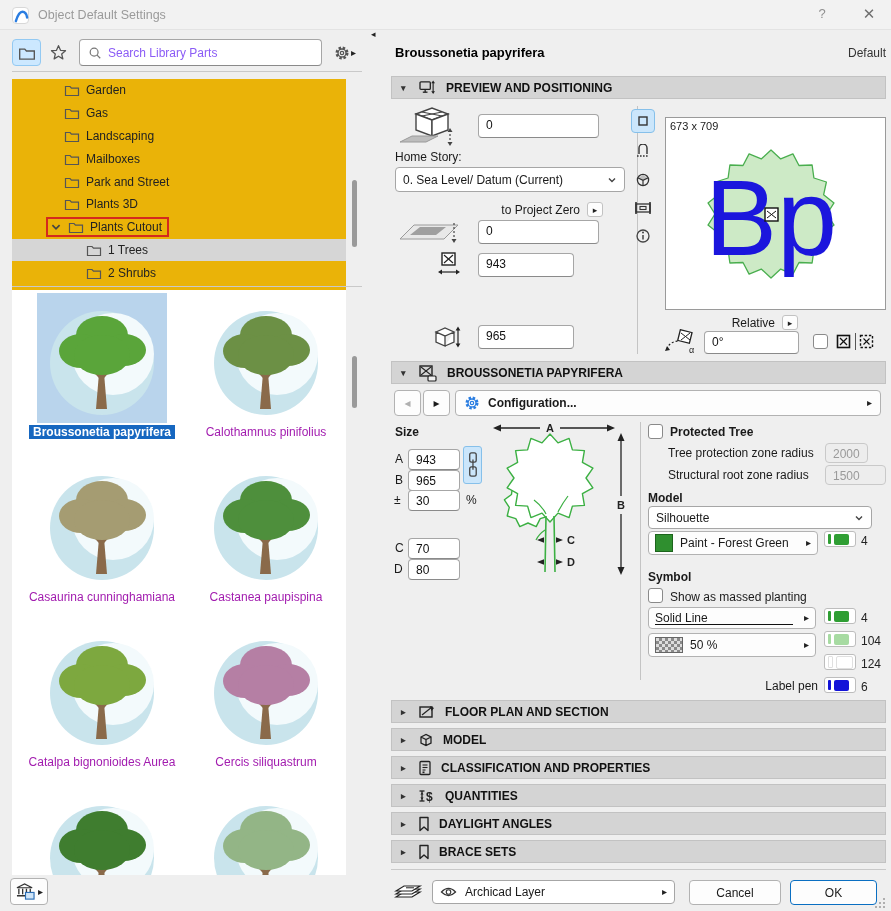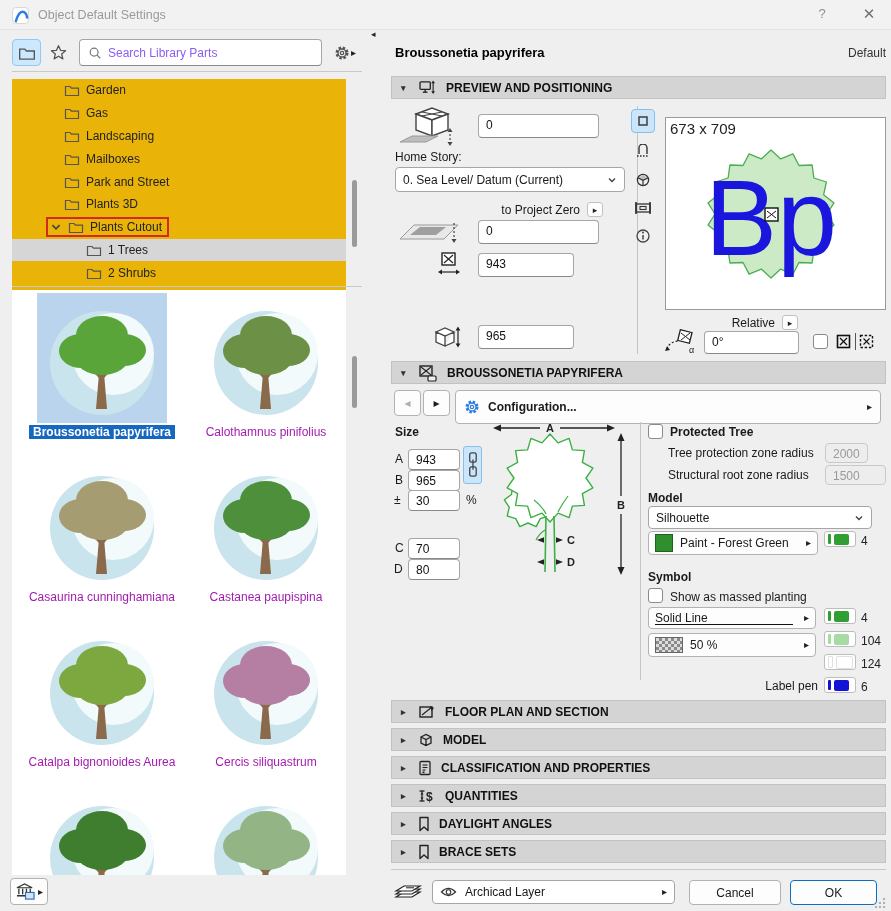--- a/index.html
+++ b/index.html
@@ -56,21 +56,21 @@
   
   .rp-title{left:395px;top:45px;font-weight:bold;font-size:13px;color:#000;}
   .rp-default{left:740px;top:46px;width:146px;text-align:right;color:#333;}
   .shead{left:391px;width:495px;height:23px;background:#d4d4d4;border:1px solid #c2c2c2;display:flex;align-items:center;gap:9px;padding-left:9px;font-weight:bold;font-size:12px;color:#111;}
   .shead .tri{font-size:9px;color:#333;width:8px;}
   .lbl{color:#1a1a1a;}
   .vline{width:1px;background:#c4c4c4;}
   .icostrip{width:24px;height:24px;display:flex;align-items:center;justify-content:center;border-radius:4px;}
   .icostrip.on{background:#cbe6fb;border:1px solid #86c0ea;}
   .pvbox{left:665px;top:117px;width:221px;height:193px;background:#fff;border:1px solid #9a9a9a;}
-  .pvsize{position:absolute;left:4px;top:2px;font-size:15px;color:#222;}
+  .pvsize{position:absolute;left:4px;top:2px;font-size:11px;color:#222;}
   .ltline{position:absolute;left:6px;bottom:3px;right:22px;height:1px;background:#111;}
   .checker{width:26px;height:14px;border:1px solid #666;background-color:#ddd;background-image:linear-gradient(45deg,#8a8a8a 25%,transparent 25%,transparent 75%,#8a8a8a 75%),linear-gradient(45deg,#8a8a8a 25%,transparent 25%,transparent 75%,#8a8a8a 75%);background-size:6px 6px;background-position:0 0,3px 3px;}
   .grip{left:874px;top:897px;width:12px;height:12px;color:#9a9a9a;font-size:10px;}
 </style>
 </head>
 <body>
 
 <svg width="0" height="0" style="position:absolute">
 <defs>
   <symbol id="i-folder" viewBox="0 0 16 14">
@@ -505,21 +505,21 @@
 
   <div class="abs shead" style="top:361px">
     <span class="tri">▾</span>
     <svg width="20" height="18">
         <use href="#i-objx"></use>
       </svg>
     <span>BROUSSONETIA PAPYRIFERA</span>
   </div>
   <div class="abs btn" style="left:394px;top:390px;width:27px;height:26px;color:#b0b0b0">◂</div>
   <div class="abs btn" style="left:423px;top:390px;width:27px;height:26px">▸</div>
-  <div class="abs btn" style="left:455px;top:390px;width:426px;height:26px;justify-content:flex-start;gap:8px;padding:16px 8px">
+  <div class="abs btn" style="left:455px;top:390px;width:426px;height:26px;justify-content:flex-start;gap:8px;padding:8px 8px">
     <svg width="16" height="16">
         <use href="#i-gearblue"></use>
       </svg>
     <span class="bold">Configuration...</span>
     <span class="glyph" style="margin-left:auto">▸</span>
   </div>
 
   <div class="abs bold" style="left:395px;top:425px">Size</div>
   <div class="abs lbl" style="left:395px;top:452px">A</div>
   <div class="abs inp" style="left:408px;top:449px;width:52px;height:21px">943</div>

